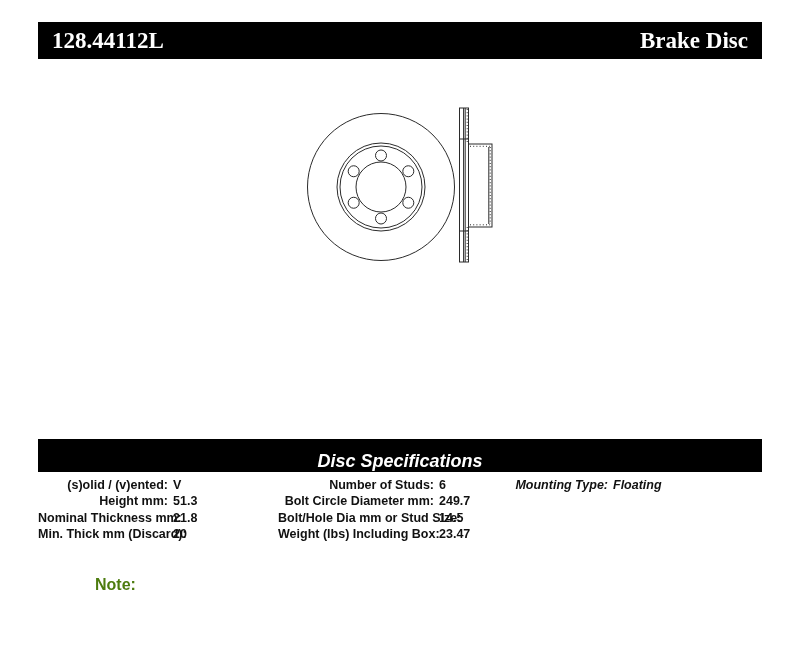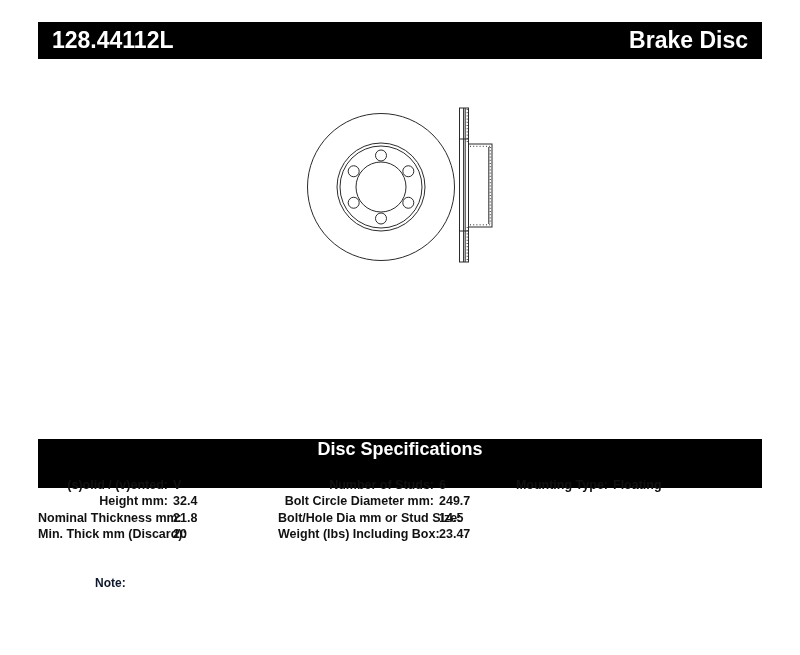--- a/index.html
+++ b/index.html
@@ -16,25 +16,27 @@
     background: #000000;
     color: #ffffff;
     font-weight: bold;
     box-sizing: border-box;
   }
   .topbar {
     top: 22px; height: 37px;
     display: flex; align-items: center; justify-content: space-between;
     padding: 9px 14px;
     font-size: 23px;
+    font-family: Liberation Serif, serif;
   }
   .specbar {
-    top: 439px; height: 49px;
-    display: flex; align-items: flex-start; justify-content: center;
+    top: 439px; height: 33px;
+    display: flex; align-items: flex-end; justify-content: center;
     font-size: 18px;
+    font-style: italic;
   }
   .drawing {
     position: absolute;
     left: 295px; top: 98px;
     width: 210px; height: 175px;
   }
   .spec-col {
     position: absolute;
     top: 477px;
     font-size: 12.5px;
@@ -42,28 +44,28 @@
     color: #111111;
     line-height: 16.4px;
   }
   .spec-col .row { display: flex; white-space: nowrap; }
   .spec-col .lbl { display: inline-block; text-align: right; }
   .spec-col .val { padding-left: 5px; }
   .col-left  { left: 38px; }
   .col-left  .lbl { width: 130px; }
   .col-mid   { left: 278px; }
   .col-mid   .lbl { width: 156px; }
-  .col-right { left: 498px; }
+  .col-right { left: 498px; font-style: italic; }
   .col-right .lbl { width: 110px; }
   .note {
     position: absolute;
     left: 95px; top: 576px;
-    font-size: 12px;
+    font-size: 16px;
     font-weight: bold;
-    color: #0f172a;
+    color: #4d7c0f;
   }
 </style>
 </head>
 <body>
 
 <div class="bar topbar">
   <span>128.44112L</span>
   <span>Brake Disc</span>
 </div>
 
@@ -108,21 +110,21 @@
   <span>Disc Specifications</span>
 </div>
 
 <div class="spec-col col-left">
   <div class="row">
     <span class="lbl">(s)olid / (v)ented:</span>
     <span class="val">V</span>
   </div>
   <div class="row">
     <span class="lbl">Height mm:</span>
-    <span class="val">32.4</span>
+    <span class="val">51.3</span>
   </div>
   <div class="row">
     <span class="lbl">Nominal Thickness mm:</span>
     <span class="val">21.8</span>
   </div>
   <div class="row">
     <span class="lbl">Min. Thick mm (Discard):</span>
     <span class="val">20</span>
   </div>
 </div>

